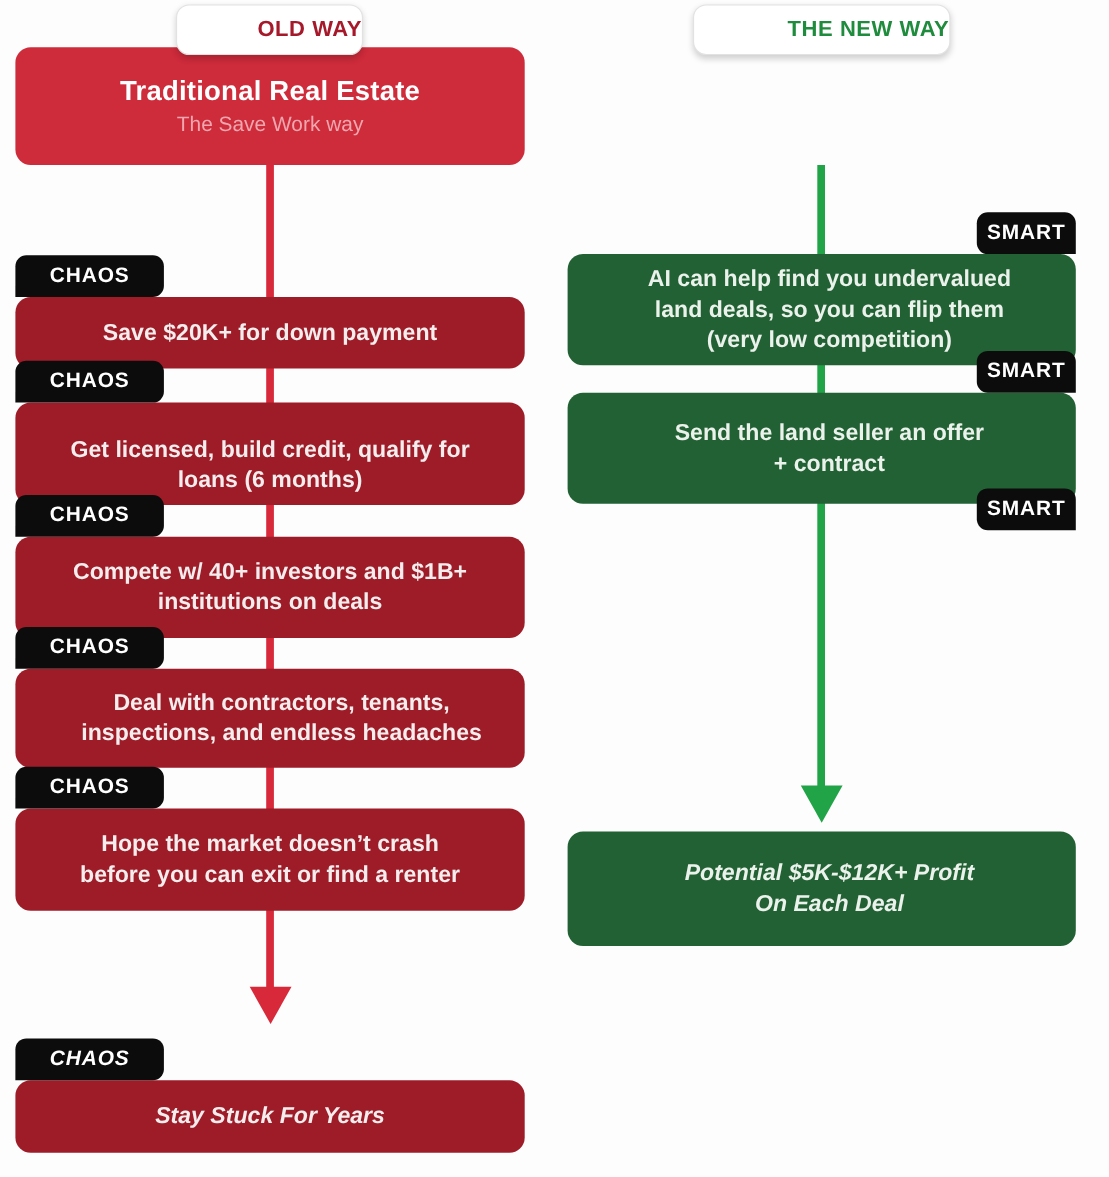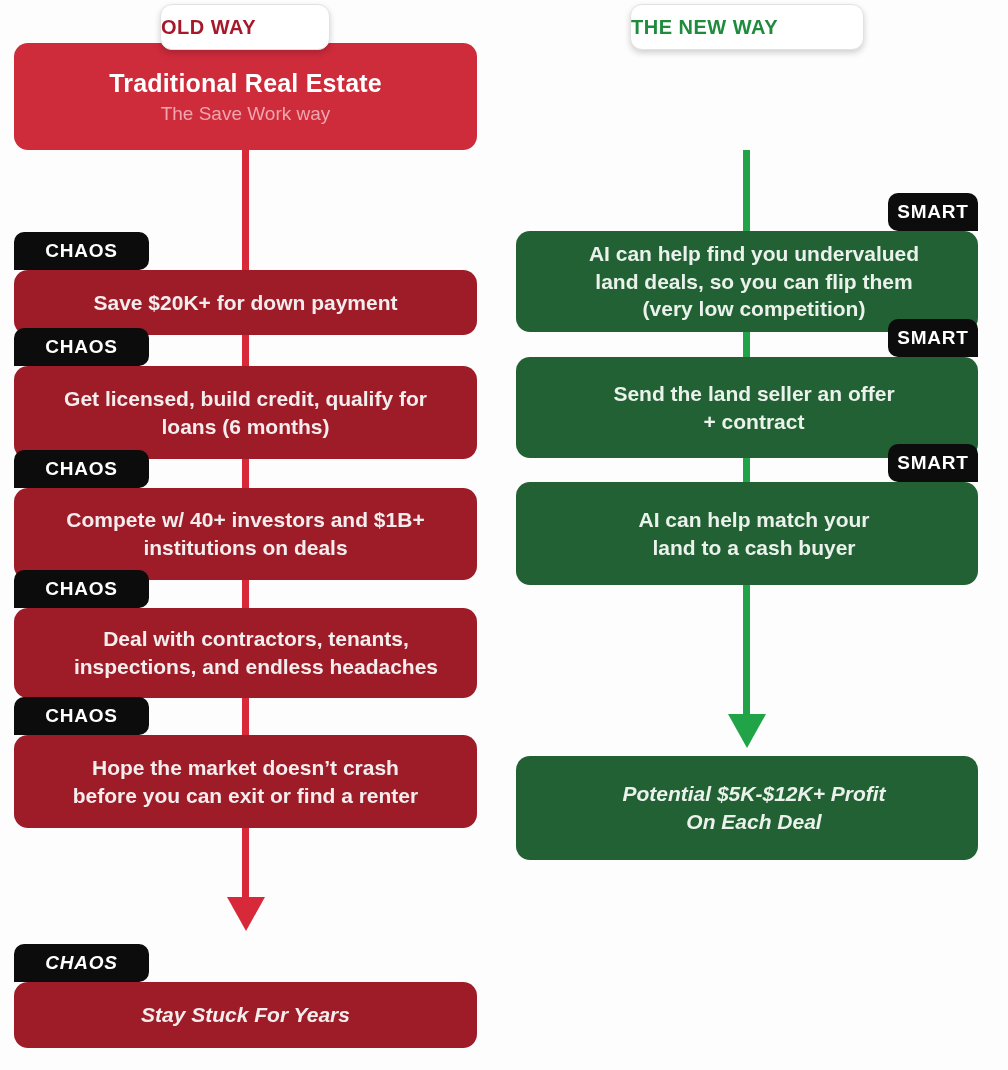--- a/index.html
+++ b/index.html
@@ -21,21 +21,21 @@
   .arrow-head{position:absolute;width:0;height:0;z-index:0;
     border-left:19px solid transparent;border-right:19px solid transparent;}
   #old-arrowhead{left:213px;top:897px;border-top:34px solid var(--old-arrow,#D8293B);}
   #new-arrowhead{left:212px;top:714px;border-top:34px solid var(--new-arrow,#21A447);}
 
   
   .way-badge{
     position:absolute;top:4px;height:44px;z-index:3;
     background:#ffffff;border:1px solid #e2e2e2;border-radius:12px;
     box-shadow:0 3px 6px rgba(0,0,0,0.18);
-    display:flex;align-items:center;justify-content:flex-start;
+    display:flex;align-items:center;justify-content:flex-end;
     font-weight:700;font-size:20px;letter-spacing:0.5px;
   }
   .col-old .way-badge{left:146px;width:168px;color:var(--old-badge-text,#A5192B);}
   .col-new .way-badge{left:114px;width:232px;color:var(--new-badge-text,#1F8B3D);}
 
   
   .header-box{
     position:absolute;top:43px;left:0;right:0;height:107px;z-index:2;
     border-radius:14px;display:flex;flex-direction:column;
     align-items:center;justify-content:center;gap:5px;text-align:center;
@@ -62,21 +62,21 @@
     text-align:center;padding:8px 18px;box-sizing:border-box;
   }
   .step-text{white-space:pre-line;font-weight:700;font-size:21px;line-height:1.33;}
   .col-old .step-box{background:var(--old-step-bg,#9E1C28);}
   .col-old .step-text{color:#F4EDEE;}
   .col-new .step-box{background:var(--new-step-bg,#226134);padding-left:32px;}
   .col-new .step-text{color:#EBF2EC;}
 
   
   #old-steps .step-group:nth-of-type(1){top:204px;} #old-steps .step-group:nth-of-type(1) .step-box{min-height:65px;}
-  #old-steps .step-group:nth-of-type(2){top:300px;} #old-steps .step-group:nth-of-type(2) .step-box{min-height:93px;}
+  #old-steps .step-group:nth-of-type(2){top:300px;} #old-steps .step-group:nth-of-type(2) .step-box{min-height:93px;align-items:flex-end;}
   #old-steps .step-group:nth-of-type(3){top:422px;} #old-steps .step-group:nth-of-type(3) .step-box{min-height:92px;}
   #old-steps .step-group:nth-of-type(4){top:542px;} #old-steps .step-group:nth-of-type(4) .step-box{min-height:90px;padding-left:39px;}
   #old-steps .step-group:nth-of-type(5){top:669px;} #old-steps .step-group:nth-of-type(5) .step-box{min-height:93px;}
   #new-steps .step-group:nth-of-type(1){top:165px;} #new-steps .step-group:nth-of-type(1) .step-box{min-height:101px;}
   #new-steps .step-group:nth-of-type(2){top:291px;} #new-steps .step-group:nth-of-type(2) .step-box{min-height:101px;}
   #new-steps .step-group:nth-of-type(3){top:416px;} #new-steps .step-group:nth-of-type(3) .step-box{min-height:103px;}
 
   .final-group{position:absolute;left:0;right:0;z-index:2;display:flex;flex-direction:column;font-style:italic;}
   #old-final{top:944px;} #old-final .step-box{min-height:66px;}
   #new-final{top:756px;} #new-final .step-box{min-height:104px;}
@@ -188,24 +188,20 @@
     <div class="step-box">
       <span class="step-text">Send the land seller an offer
 + contract</span>
     </div>
   </div>
 
   <div class="step-group">
     <div class="tag smart">
       <span class="tag-text">SMART</span>
     </div>
-    <div class="step-box">
-      <span class="step-text">AI can help match your
-land to a cash buyer</span>
-    </div>
   </div>
 </div>
 
     <div class="final-group" id="new-final">
       <div class="step-box">
         <span class="step-text">Potential $5K-$12K+ Profit
 On Each Deal</span>
       </div>
     </div>
   </div>

